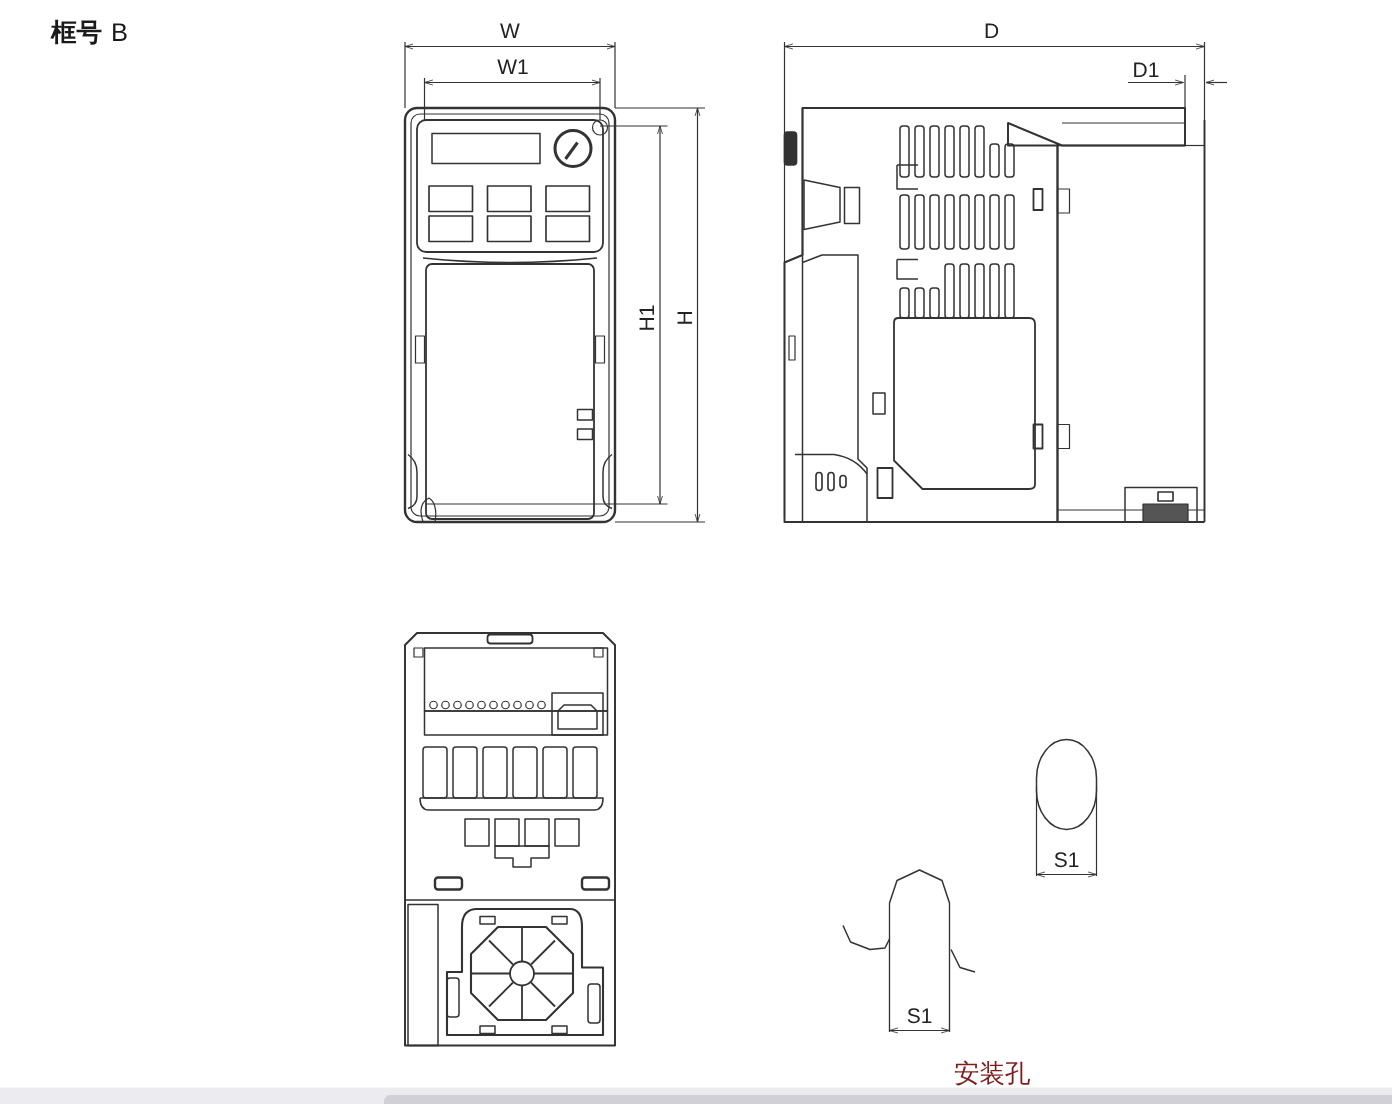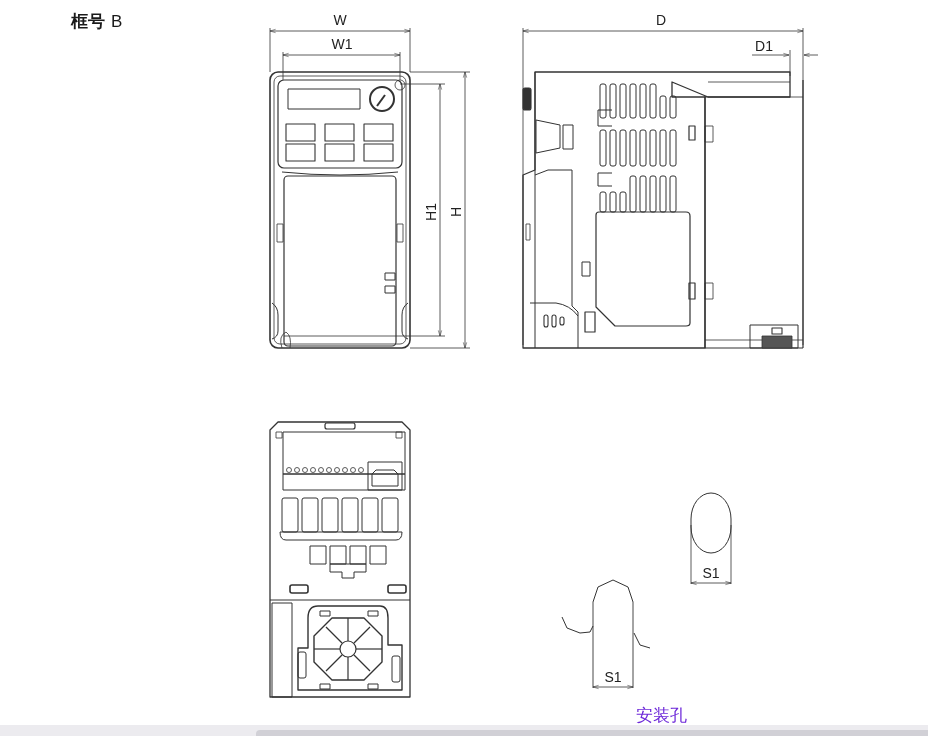--- a/index.html
+++ b/index.html
@@ -1,24 +1,24 @@
 <!DOCTYPE html>
 <html><head>
 <meta charset="utf-8">
 <style>
   html, body { margin: 0; padding: 0; background: #ffffff; }
   body { width: 928px; height: 736px; position: relative; overflow: hidden;
          font-family: "Liberation Sans", "DejaVu Sans", sans-serif; color: #1a1a1a; }
   .frame-title { position: absolute; left: 34px; top: 10px; font-size: 17px; }
-  .frame-title .zh { font-family: "DejaVu Sans", sans-serif; font-weight: bold; margin-left: 37px; }
+  .frame-title .zh { font-family: "DejaVu Sans", sans-serif; font-weight: bold; }
   .frame-title .code { font-weight: normal; margin-left: 6px; }
   svg.drawing { position: absolute; left: 0; top: 0; }
   .dimtxt { font-family: "Liberation Sans", sans-serif; font-size: 14px; fill: #222; }
   .caption { position: absolute; left: 636px; top: 704px; font-size: 17px;
-             font-family: "DejaVu Sans", sans-serif; color: #6d28d9; }
+             font-family: "DejaVu Sans", sans-serif; color: #7f1d1d; }
   .bottom-bar { position: absolute; left: 0; top: 725px; width: 928px; height: 11px;
                 background: #ecebef; }
   .bottom-bar .inner { position: absolute; left: 256px; top: 5px; right: 0; height: 6px;
                        background: #d1d0d6; border-top-left-radius: 4px; }
 </style>
 </head>
 <body>
 
 <div class="frame-title">
   <span class="zh">框号</span><span class="code">B</span>

